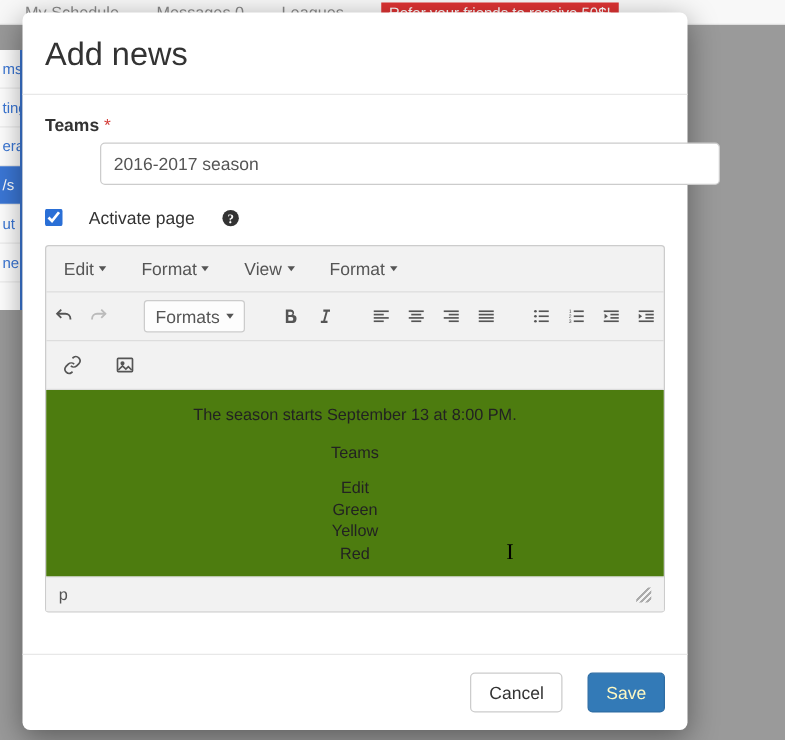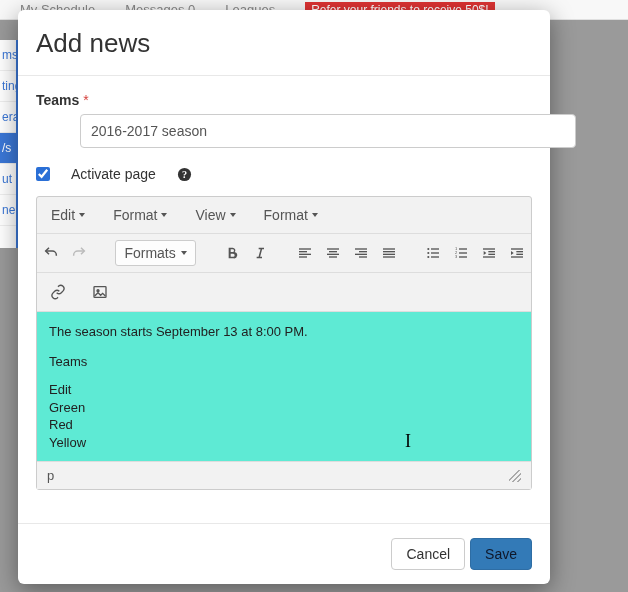--- a/index.html
+++ b/index.html
@@ -162,27 +162,28 @@
     color: #555;
     display: inline-flex;
     align-items: center;
     gap: 5px;
     border: 1px solid #ccc;
     background: #fdfdfd;
     border-radius: 3px;
     cursor: pointer;
   }
   .editor-content {
-    background: #5eead4;
+    background: #4d7c0f;
     padding: 10px 12px;
     min-height: 148px;
     font-size: 13px;
     color: #222;
     line-height: 1.5;
     position: relative;
+    text-align: center;
   }
   .editor-content p { margin-bottom: 10px; }
   .editor-content .tight { margin-bottom: 0; line-height: 1.35; }
   .text-cursor {
     position: absolute;
     font-family: serif;
     font-size: 18px;
     color: #000;
     pointer-events: none;
   }
@@ -213,21 +214,22 @@
     font-size: 14px;
     border-radius: 4px;
     border: 1px solid #ccc;
     background: #fff;
     color: #333;
     cursor: pointer;
   }
   .btn-primary {
     background: #337ab7;
     border-color: #2e6da4;
-    color: #0f172a;
+    color: #fef9c3;
+    margin-left: 15px;
   }
 </style>
 </head>
 <body>
 
 <div class="backdrop-nav">
   <span>My Schedule</span>
   <span><span>Messages</span> <span>0</span></span>
   <span>Leagues</span>
   <span class="backdrop-red">Refer your friends to receive 50$!</span>
@@ -402,22 +404,22 @@
               <path d="M4 18l5-5 4 4 3-3 4 4"></path>
             </svg>
           </span>
       </div>
 
       <div class="editor-content">
         <p>The season starts September 13 at 8:00 PM.</p>
         <p>Teams</p>
         <p class="tight">Edit</p>
         <p class="tight">Green</p>
+        <p class="tight">Yellow</p>
         <p class="tight">Red</p>
-        <p class="tight">Yellow</p>
         <span class="text-cursor" style="left:368px; top:116px;">I</span>
       </div>
 
       <div class="editor-status">
         <span>p</span>
         <span class="resize-grip"></span>
       </div>
     </div>
   </div>
 

